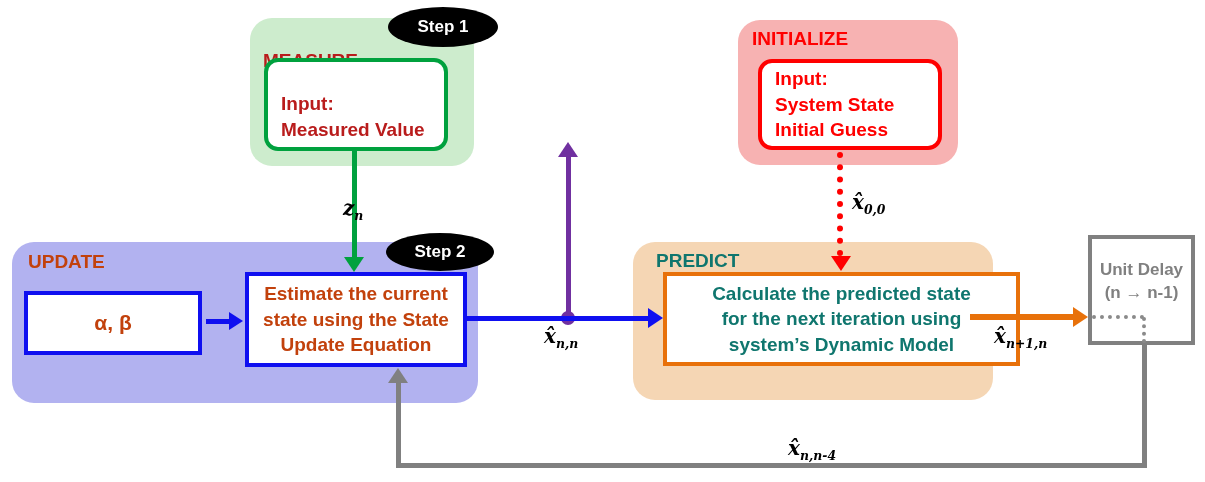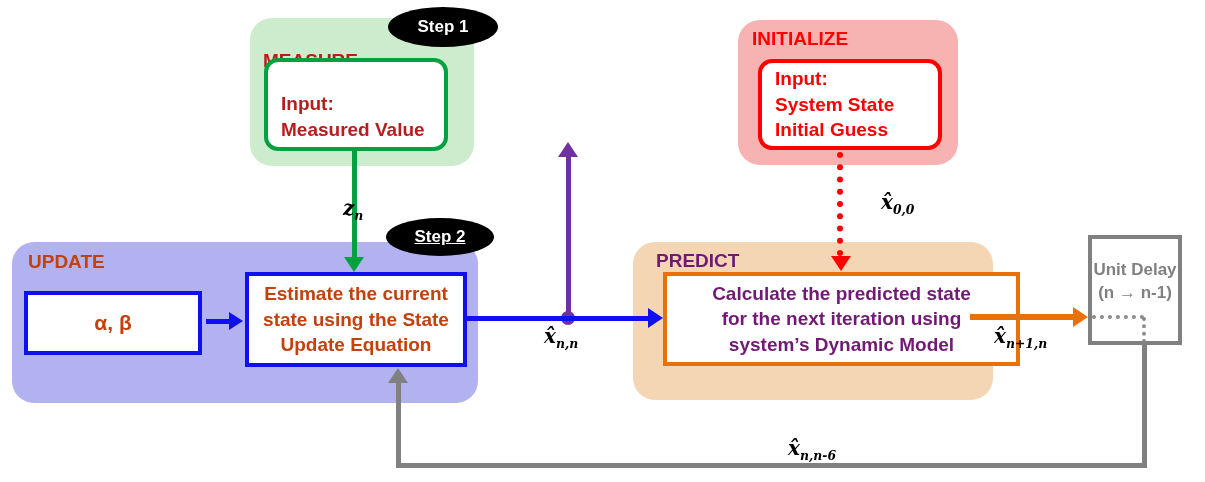--- a/index.html
+++ b/index.html
@@ -15,21 +15,21 @@
   .box-text{font-weight:bold;font-size:19px;line-height:1.35;white-space:pre-line;}
   .centered{justify-content:center;text-align:center;}
   .badge{
     background:#000000;border-radius:50%;z-index:4;display:flex;align-items:center;justify-content:center;
     color:#ffffff;font-weight:bold;font-size:17px;
   }
   .line{z-index:3;}
   .head{width:0;height:0;z-index:3;}
   
   .green{color:#b91c1c;margin-top:24px;} .red{color:#FF0000;} .blue{color:#c2410c;}
-  .purple{color:#7030A0;} .orange{color:#701a75;} .gray{color:#808080;}
+  .purple{color:#7030A0;} .orange{color:#0f766e;} .gray{color:#808080;}
 
   
   #measure-group{left:250px;top:18px;width:224px;height:148px;background:#CDECCD;}
   #measure-title{left:263px;top:26px;}
   #measure-box{left:264px;top:58px;width:184px;height:93px;border:4px solid #00A13E;padding-left:13px;}
   
   #output-box{left:497px;top:70px;width:206px;height:72px;background:#EDE4F2;border:5px solid #7030A0;border-radius:16px;z-index:2;display:flex;align-items:center;box-sizing:border-box;padding-left:11px;}
   
   #initialize-group{left:738px;top:20px;width:220px;height:145px;background:#F7B2B2;}
   #initialize-title{left:752px;top:28px;}
@@ -40,26 +40,26 @@
   #gain-box{left:24px;top:291px;width:178px;height:64px;border:4px solid #0F0FF0;}
   #gain-box .box-text{font-size:21px;width:100%;}
   #estimate-box{left:245px;top:272px;width:222px;height:95px;border:4px solid #0F0FF0;}
   #estimate-box .box-text{width:100%;}
   
   #predict-group{left:633px;top:242px;width:360px;height:158px;background:#F5D6B4;}
   #predict-title{left:656px;top:250px;}
   #predict-box{left:663px;top:272px;width:357px;height:94px;border:4px solid #E8710A;}
   #predict-box .box-text{width:100%;}
   
-  #unit-delay-box{left:1088px;top:235px;width:94px;height:110px;border:4px solid #808080;justify-content:center;padding-bottom:16px;}
+  #unit-delay-box{left:1088px;top:235px;width:107px;height:110px;border:4px solid #808080;justify-content:center;padding-bottom:16px;}
   #unit-delay-box .box-text{font-size:17px;text-align:center;}
   
   #badge-step1{left:388px;top:7px;width:110px;height:40px;}
   #badge-step0{left:878px;top:10px;width:110px;height:40px;}
-  #badge-step2{left:386px;top:218px;width:108px;height:38px;text-decoration:underline;}
+  #badge-step2{left:386px;top:233px;width:108px;height:38px;}
   #badge-step3{left:903px;top:229px;width:108px;height:35px;}
   
   #green-line{left:352px;top:149px;width:5px;height:110px;background:#00A13E;}
   #green-head{left:344px;top:257px;border-left:10px solid transparent;border-right:10px solid transparent;border-top:15px solid #00A13E;}
   #purple-line{left:566px;top:155px;width:5px;height:163px;background:#7030A0;}
   #purple-head{left:558px;top:142px;border-left:10px solid transparent;border-right:10px solid transparent;border-bottom:15px solid #7030A0;}
   #junction-dot{left:561px;top:311px;width:14px;height:14px;border-radius:50%;background:#7030A0;z-index:3;}
   #red-dotted-line{left:837px;top:152px;width:0;height:104px;border-left:6px dotted #FF0000;}
   #red-head{left:831px;top:256px;border-left:10px solid transparent;border-right:10px solid transparent;border-top:15px solid #FF0000;}
   #blue-line-1{left:206px;top:319px;width:25px;height:5px;background:#0F0FF0;}
@@ -72,21 +72,21 @@
   #ud-dotted-v{left:1142px;top:317px;width:0;height:26px;border-left:4px dotted #8a8a8a;}
   #gray-line-right{left:1142px;top:343px;width:5px;height:123px;background:#808080;}
   #gray-line-bottom{left:396px;top:463px;width:751px;height:5px;background:#808080;}
   #gray-line-left{left:396px;top:382px;width:5px;height:86px;background:#808080;}
   #gray-head{left:388px;top:368px;border-left:10px solid transparent;border-right:10px solid transparent;border-bottom:15px solid #808080;}
   
   .mlabel{position:absolute;z-index:4;font-family:"DejaVu Serif",serif;font-style:italic;font-weight:bold;font-size:20px;color:#000000;white-space:nowrap;}
   .mlabel sub, .math sub{font-size:0.62em;font-style:italic;font-weight:bold;}
   .math{font-family:"DejaVu Serif",serif;font-style:italic;font-weight:bold;margin-left:5px;color:#7030A0;}
   #label-zn{left:320px;top:196px;margin-left:23px;}
-  #label-x00{left:852px;top:190px;margin-left:29px;}
+  #label-x00{left:852px;top:190px;}
   #label-xnn{left:544px;top:324px;}
   #label-xn1n{left:994px;top:324px;}
   #label-xnn1{left:788px;top:436px;}
 </style>
 </head>
 <body>
 
 <div id="canvas">
 
   <div class="abs group" id="measure-group"></div>
@@ -158,15 +158,15 @@
   <div class="abs line" id="ud-dotted-v"></div>
   <div class="abs line" id="gray-line-right"></div>
   <div class="abs line" id="gray-line-bottom"></div>
   <div class="abs line" id="gray-line-left"></div>
   <div class="abs head" id="gray-head"></div>
 
   <div class="mlabel" id="label-zn"><span>z</span><sub>n</sub></div>
   <div class="mlabel" id="label-x00"><span>x̂</span><sub>0,0</sub></div>
   <div class="mlabel" id="label-xnn"><span>x̂</span><sub>n,n</sub></div>
   <div class="mlabel" id="label-xn1n"><span>x̂</span><sub>n+1,n</sub></div>
-  <div class="mlabel" id="label-xnn1"><span>x̂</span><sub>n,n-6</sub></div>
+  <div class="mlabel" id="label-xnn1"><span>x̂</span><sub>n,n-4</sub></div>
 
 </div>
 
 </body></html>

